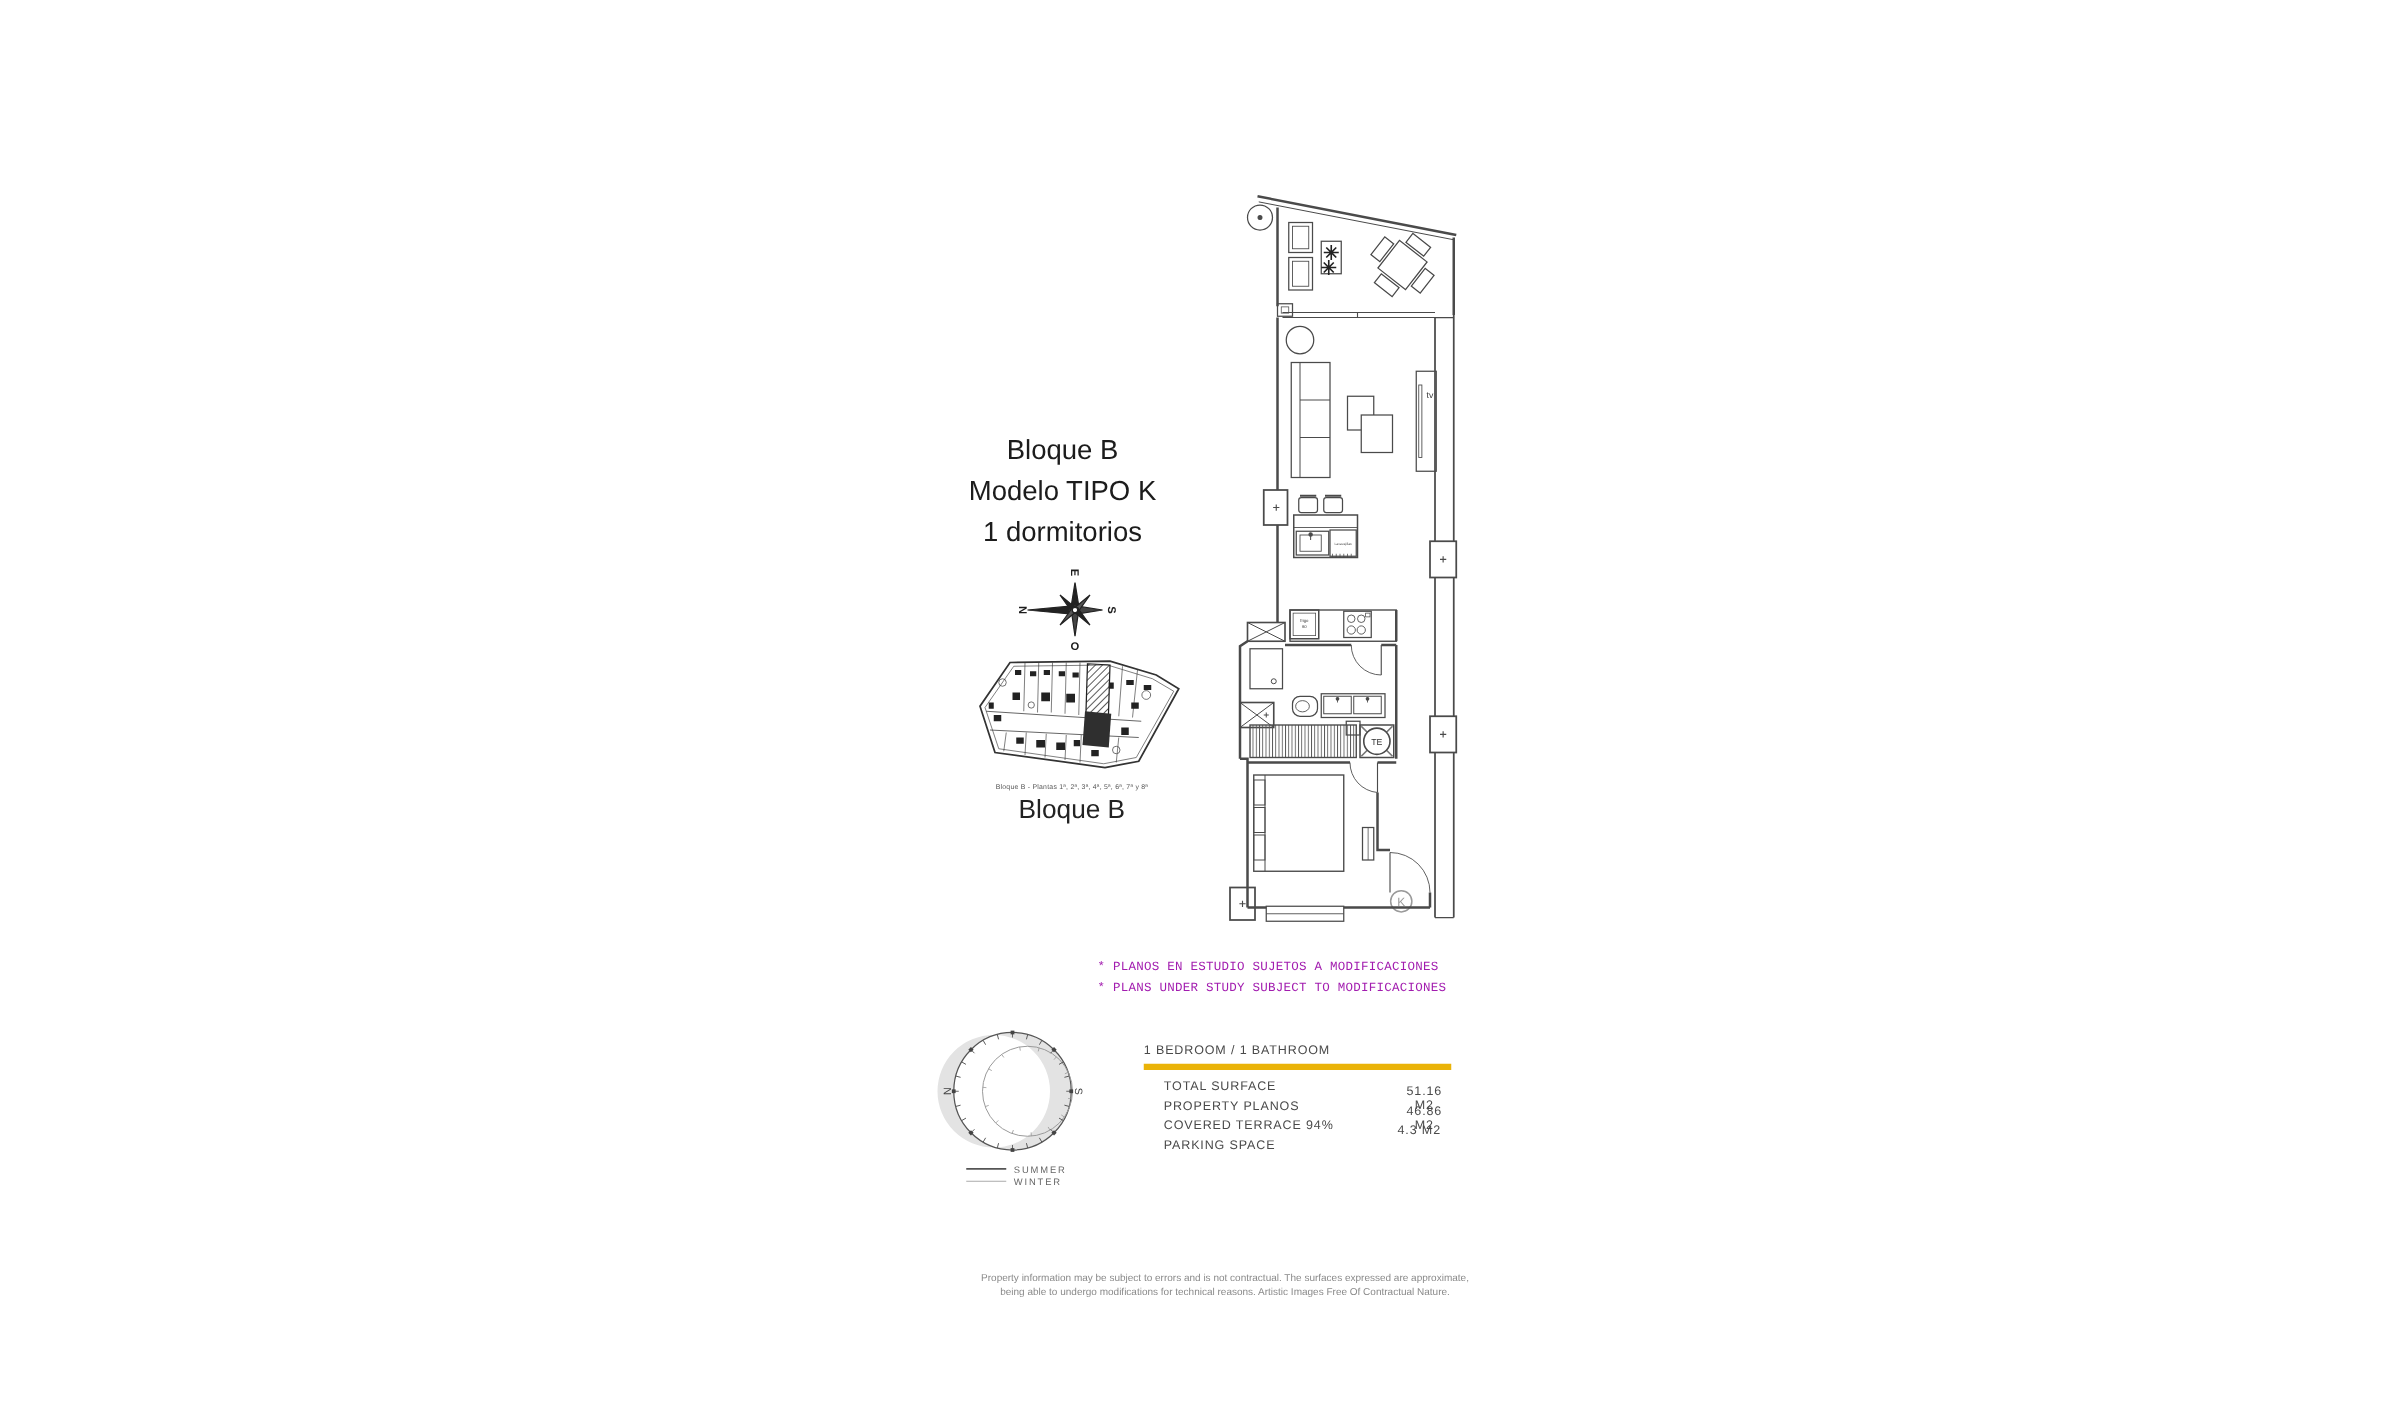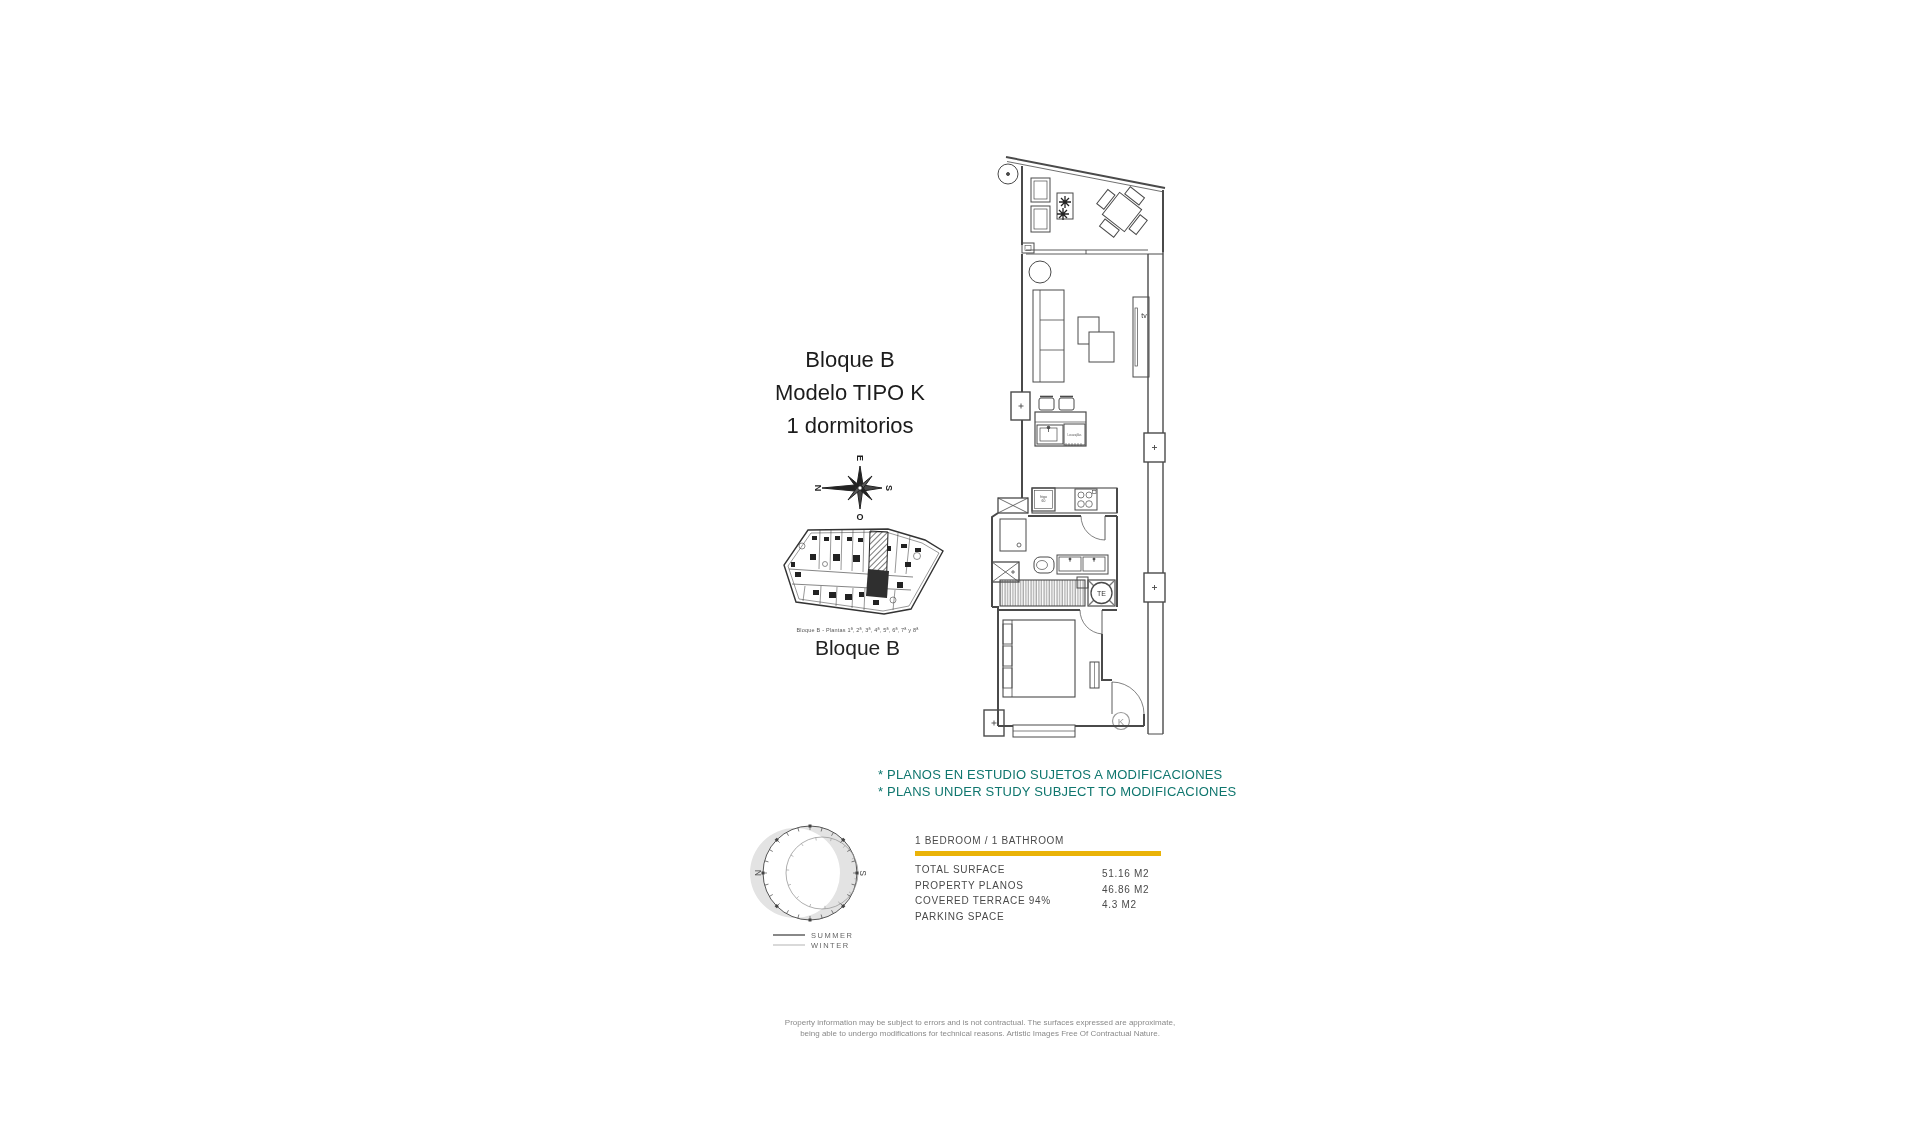--- a/index.html
+++ b/index.html
@@ -12,25 +12,25 @@
   .abs{position:absolute;}
   
   .title-block{left:760px;top:343px;width:180px;text-align:center;
     font-size:22px;line-height:33px;color:#1c1c1c;}
   
   .map-caption{left:765px;top:627px;width:185px;text-align:center;
     font-size:5.5px;color:#555;letter-spacing:.2px;}
   .map-label{left:765px;top:636px;width:185px;text-align:center;
     font-size:21px;color:#222;}
   
-  .notes{left:878px;top:766px;font-size:13px;line-height:17px;color:#0f766e;letter-spacing:.2px;}
+  .notes{left:878px;top:766px;font-size:10px;line-height:17px;color:#a21caf;letter-spacing:.2px;font-family:Liberation Mono, monospace;}
   
   .spec{left:915px;top:835px;width:246px;font-size:10px;color:#4a4a4a;letter-spacing:.7px;}
   .spec .hdr{padding-bottom:5px;border-bottom:5px solid #eab308;}
-  .spec .rows{margin-top:8px;}
+  .spec .rows{margin-top:8px;margin-left:16px;}
   .spec .row{position:relative;height:15.5px;}
   .spec .row .val{position:absolute;left:187px;top:4px;text-align:center;}
   
   .disclaimer{left:740px;top:1018px;width:480px;text-align:center;
     font-size:8px;line-height:10.5px;color:#8a8a8a;}
   svg text{font-family:"Liberation Sans","DejaVu Sans",sans-serif;}
 </style>
 </head>
 <body>
 

